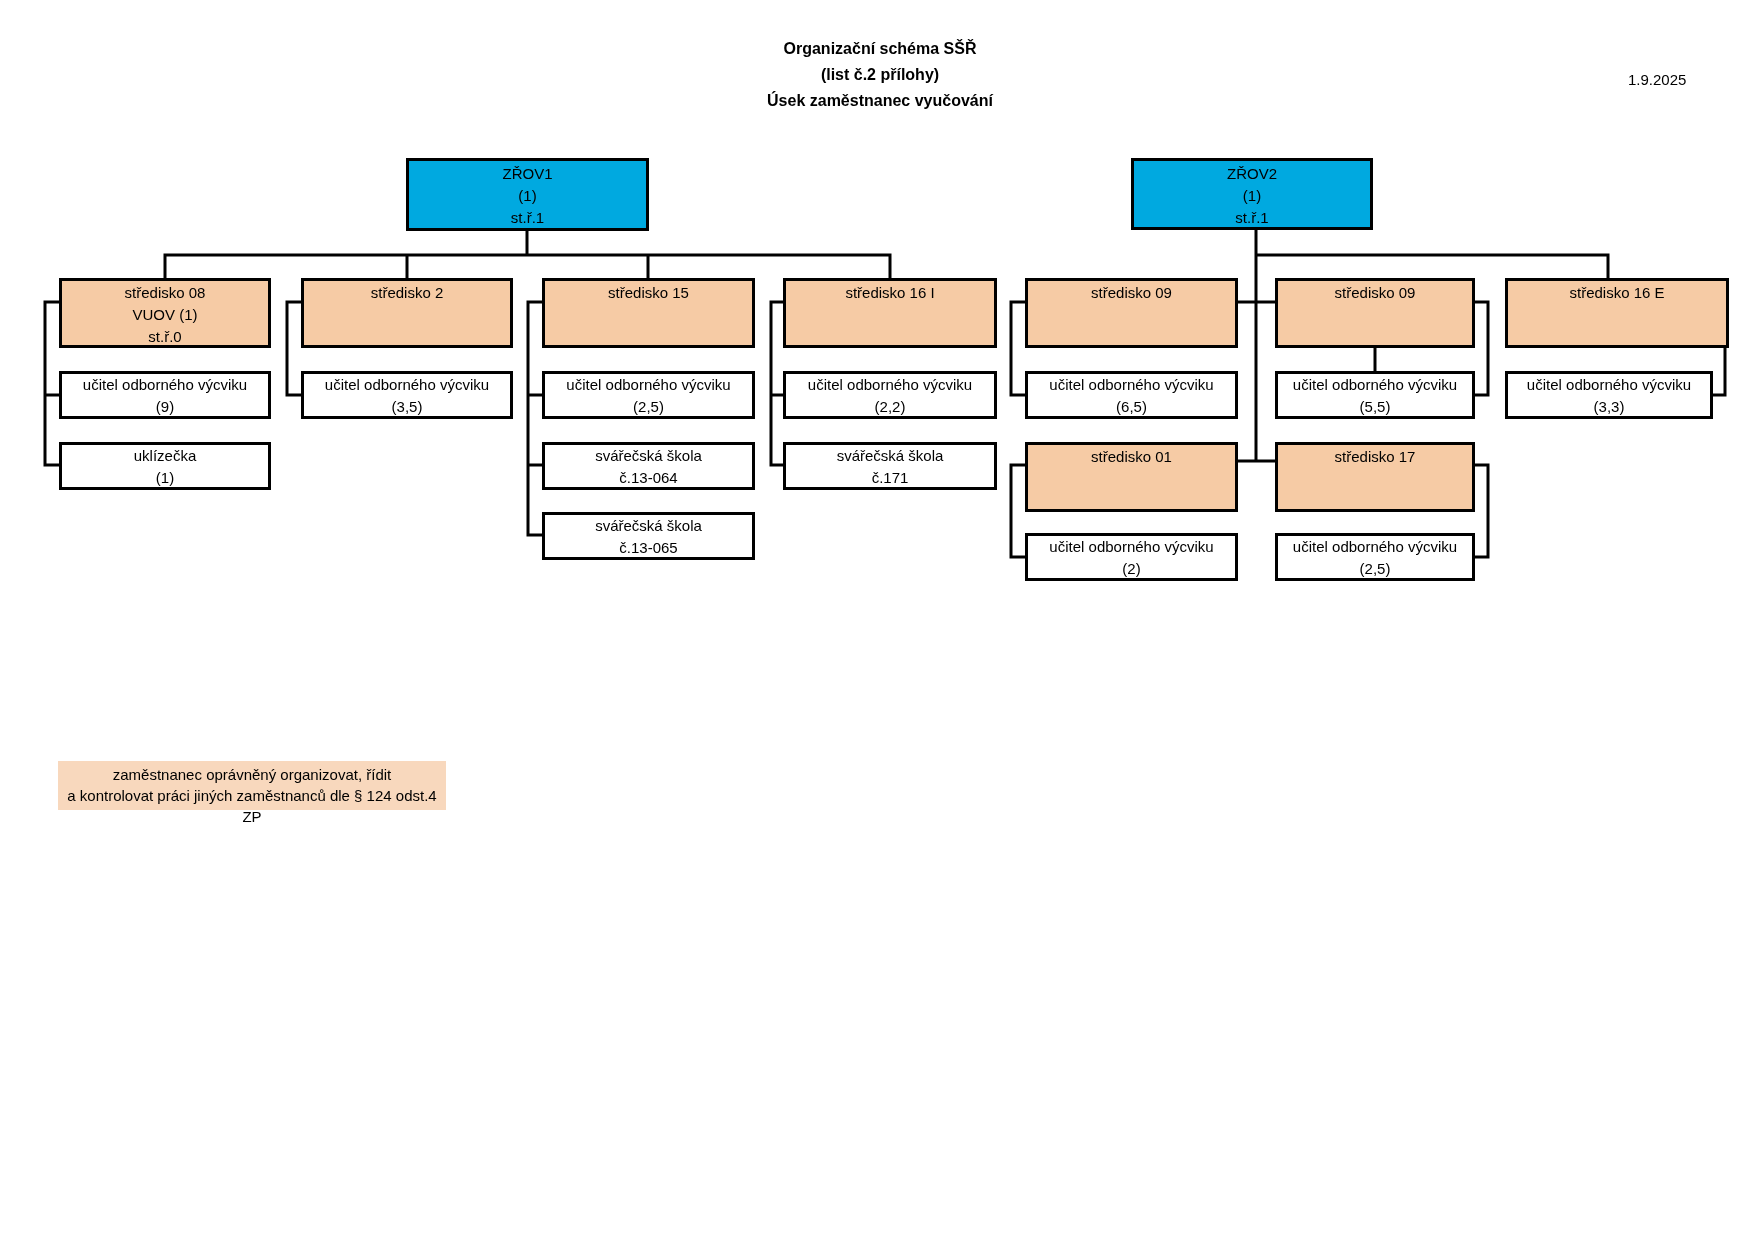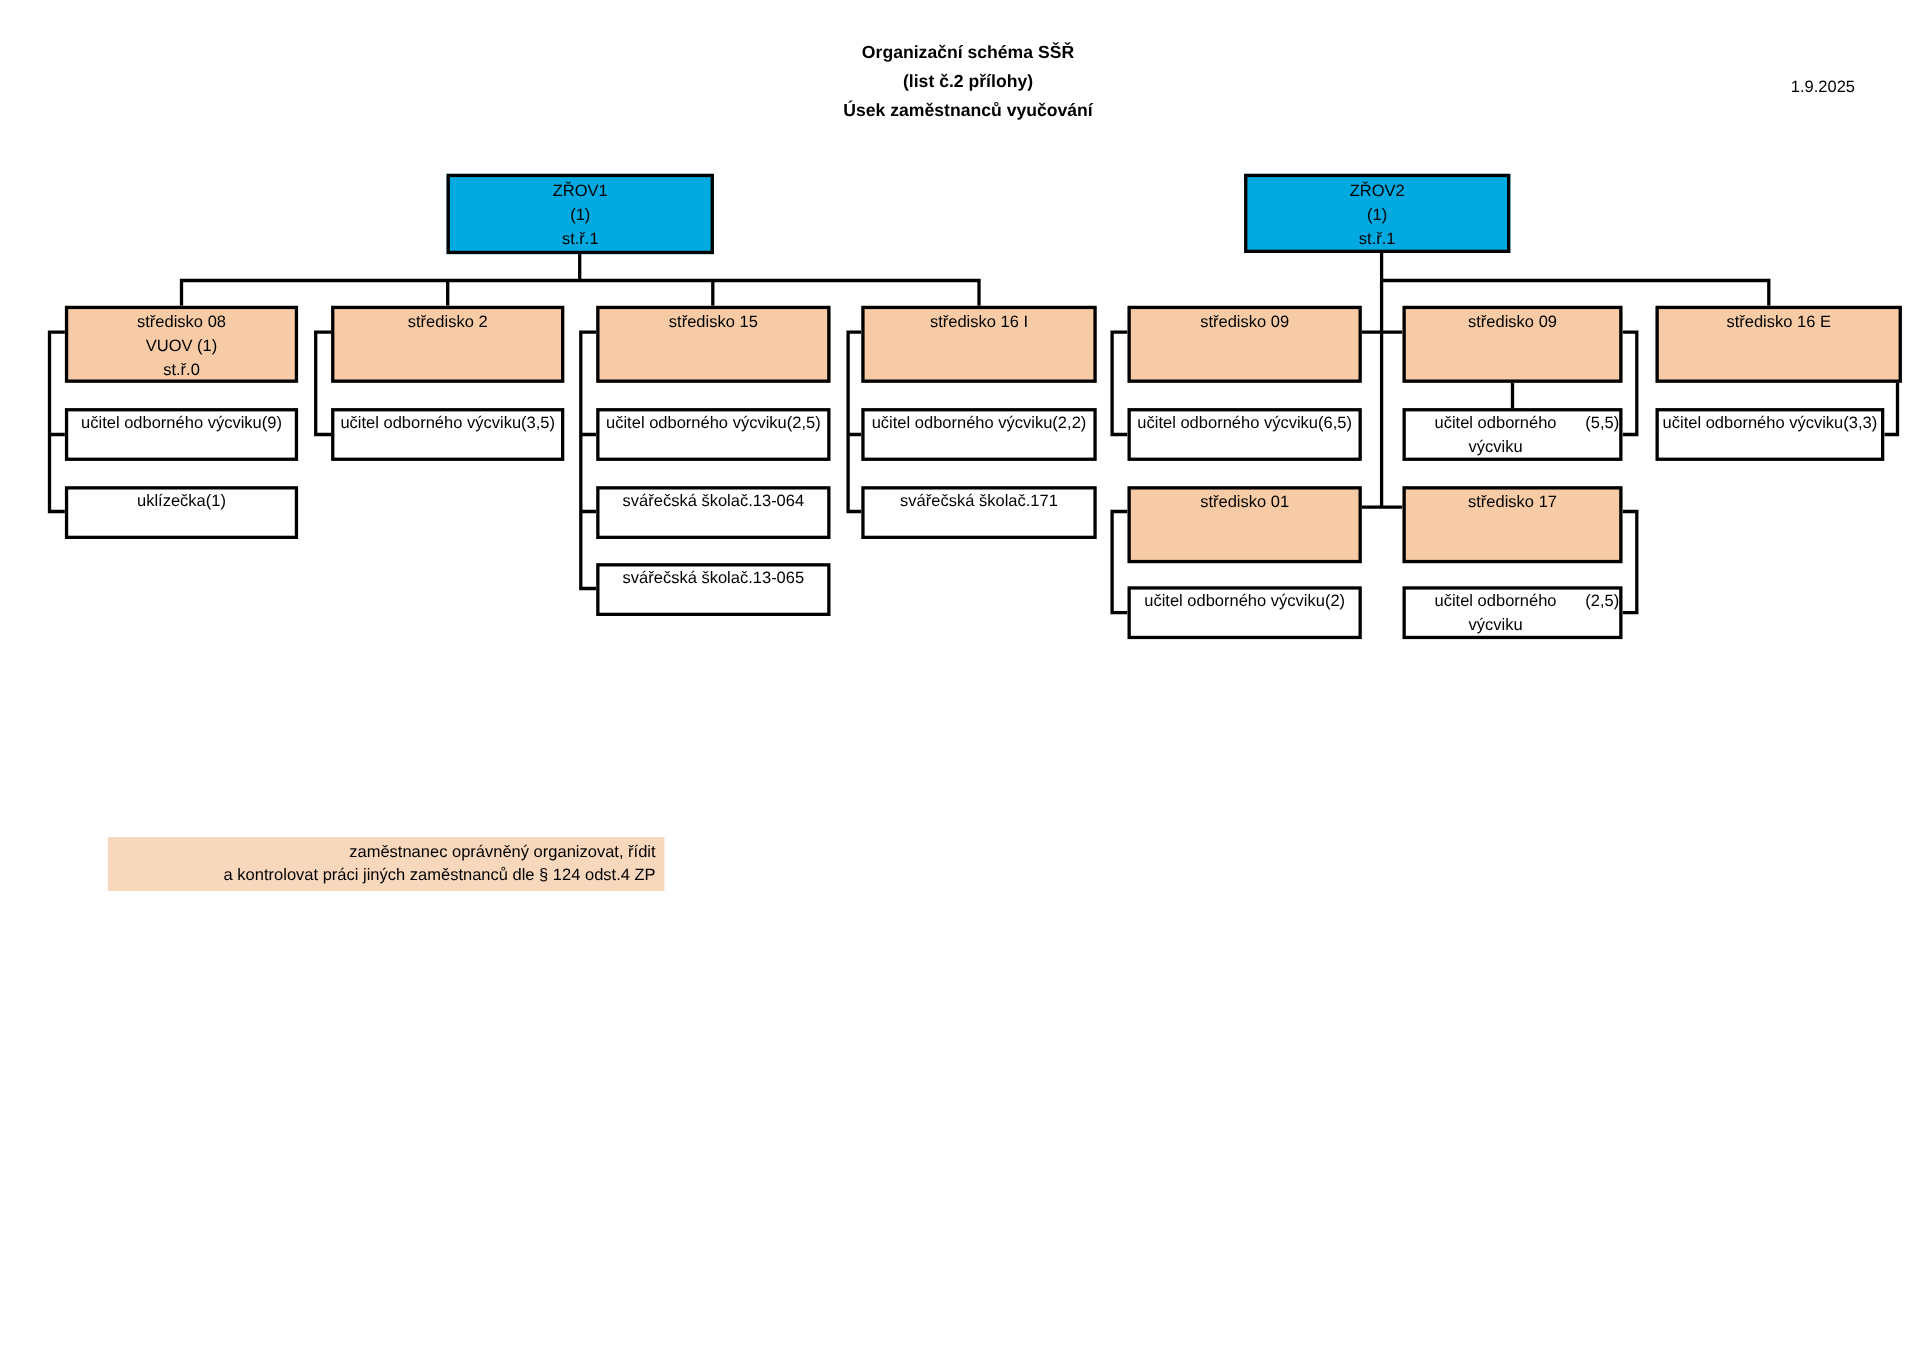--- a/index.html
+++ b/index.html
@@ -12,25 +12,25 @@
     position:absolute;left:600px;top:36px;width:560px;text-align:center;
     font-size:16px;font-weight:bold;line-height:26px;
   }
   .date{position:absolute;left:1628px;top:71px;font-size:15px;}
   .box{
     position:absolute;box-sizing:border-box;border:3px solid #000;
     text-align:center;font-size:15px;line-height:22px;
   }
   .root{background:var(--root-fill,#00a9e0);padding-top:2px;}
   .dept{background:var(--dept-fill,#f6cba5);padding-top:1px;}
-  .role{background:#ffffff;display:flex;flex-direction:row;justify-content:center;}
+  .role{background:#ffffff;display:flex;flex-direction:column;}
   .legend{
-    position:absolute;left:58px;top:761px;width:506px;height:49px;box-sizing:border-box;
+    position:absolute;left:58px;top:761px;width:388px;height:49px;box-sizing:border-box;
     background:var(--legend-fill,#f8d8bd);font-size:15px;line-height:21px;
-    padding:3px 8px;text-align:right;margin-left:40px;
+    padding:3px 8px;text-align:center;
   }
   .wire{stroke:#000;stroke-width:3;fill:none;}
 </style>
 </head>
 <body>
 
 <div id="canvas">
 
   <svg id="wires">
 
@@ -45,21 +45,21 @@
     <path class="wire" d="M1025 465 H1011 V557 H1025" stroke="#000000"></path>
     <path class="wire" d="M1375 347 V371" stroke="#000000"></path>
     <path class="wire" d="M1475 302 H1488 V395 H1475" stroke="#000000"></path>
     <path class="wire" d="M1475 465 H1488 V557 H1475" stroke="#000000"></path>
     <path class="wire" d="M1713 302 H1725 V395 H1713" stroke="#000000"></path>
   </svg>
 
   <div class="title">
     <div>Organizační schéma SŠŘ</div>
     <div>(list č.2 přílohy)</div>
-    <div>Úsek zaměstnanců vyučování</div>
+    <div>Úsek zaměstnanec vyučování</div>
   </div>
 
   <div class="date">1.9.2025</div>
 
   <div class="box root" style="left:406px;top:158px;width:243px;height:73px">
     <div>ZŘOV1</div>
     <div>(1)</div>
     <div>st.ř.1</div>
   </div>
   <div class="box root" style="left:1131px;top:158px;width:242px;height:72px">

